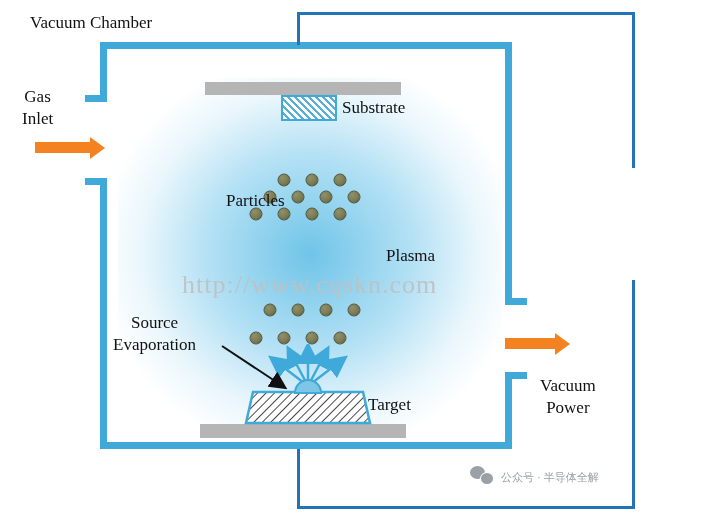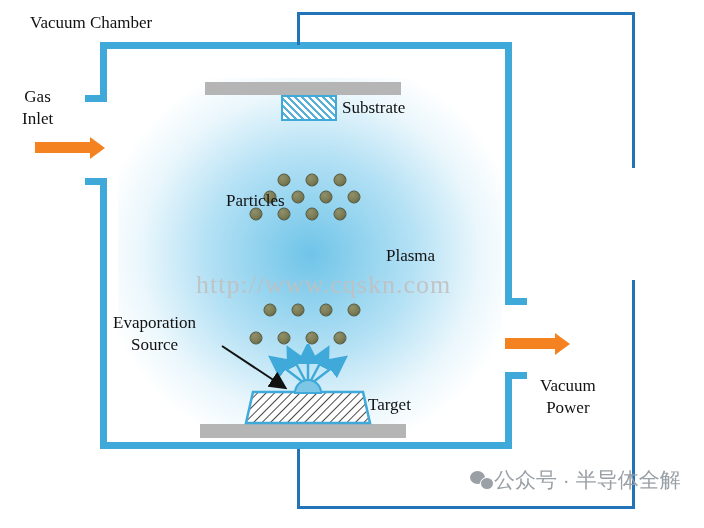--- a/index.html
+++ b/index.html
@@ -23,21 +23,21 @@
       rgba(86,186,228,0.85) 0%,
       rgba(118,200,236,0.55) 38%,
       rgba(178,224,244,0.28) 62%,
       rgba(255,255,255,0) 78%);
   }
   .wm-company{
     position:absolute;left:192px;top:230px;z-index:2;
     font-size:27px;letter-spacing:2px;color:rgba(178,178,178,0.85);white-space:nowrap;
   }
   .wm-url{
-    position:absolute;left:196px;top:270px;z-index:2;
+    position:absolute;left:182px;top:270px;z-index:2;
     font-size:26px;letter-spacing:1px;color:rgba(192,192,192,0.9);white-space:nowrap;
   }
   .holder{position:absolute;background:var(--holder-gray);z-index:4;}
   .substrate-box{
     position:absolute;left:281px;top:95px;width:52px;height:22px;z-index:4;
     border:2px solid var(--chamber);background-color:#fff;
     background-image:repeating-linear-gradient(45deg,#ffffff 0 3px,#58B0D8 3px 5px);
   }
   .h-arrow{position:absolute;background:var(--arrow-orange);z-index:5;}
   .h-arrow::after{
@@ -51,22 +51,22 @@
     border:1px solid #4F4F33;transform:translate(-50%,-50%);
   }
   .ps-circle{
     position:absolute;left:578px;top:168px;width:106px;height:106px;z-index:4;
     border:3px solid var(--wire);border-radius:50%;background:#fff;
     display:flex;flex-direction:column;align-items:center;justify-content:center;
     font-size:18px;line-height:24px;text-align:center;
   }
   .svg-layer{position:absolute;z-index:5;}
   .footer-wm{
-    position:absolute;left:470px;top:466px;z-index:6;display:flex;align-items:center;gap:1px;
-    font-family:"Liberation Sans",sans-serif;font-size:21px;color:#9AA0A6;white-space:nowrap;
+    position:absolute;left:470px;top:466px;z-index:6;display:flex;align-items:flex-end;gap:8px;
+    font-family:"Liberation Sans",sans-serif;font-size:11px;color:#9AA0A6;white-space:nowrap;
   }
   .wm-icon{position:relative;width:23px;height:19px;display:inline-block;}
   .wm-icon .b1{position:absolute;left:0;top:0;width:15px;height:13px;background:#9AA0A6;border-radius:50%;}
   .wm-icon .b2{position:absolute;left:10px;top:6px;width:12px;height:11px;background:#9AA0A6;border-radius:50%;border:1px solid #fff;}
 </style>
 </head>
 <body>
 
 <div class="stage">
 
@@ -155,22 +155,22 @@
 
   <div class="label" style="left:30px;top:12px">Vacuum Chamber</div>
   <div class="label" style="left:22px;top:86px">
     <div>Gas</div>
     <div>Inlet</div>
   </div>
   <div class="label" style="left:342px;top:97px">Substrate</div>
   <div class="label" style="left:226px;top:190px">Particles</div>
   <div class="label" style="left:386px;top:245px">Plasma</div>
   <div class="label" style="left:113px;top:312px">
+    <div>Source</div>
     <div>Evaporation</div>
-    <div>Source</div>
   </div>
   <div class="label" style="left:368px;top:394px">Target</div>
   <div class="label" style="left:540px;top:375px">
     <div>Vacuum</div>
     <div>Power</div>
   </div>
 
   <div class="footer-wm">
     <span class="wm-icon">
         <span class="b1"></span>

